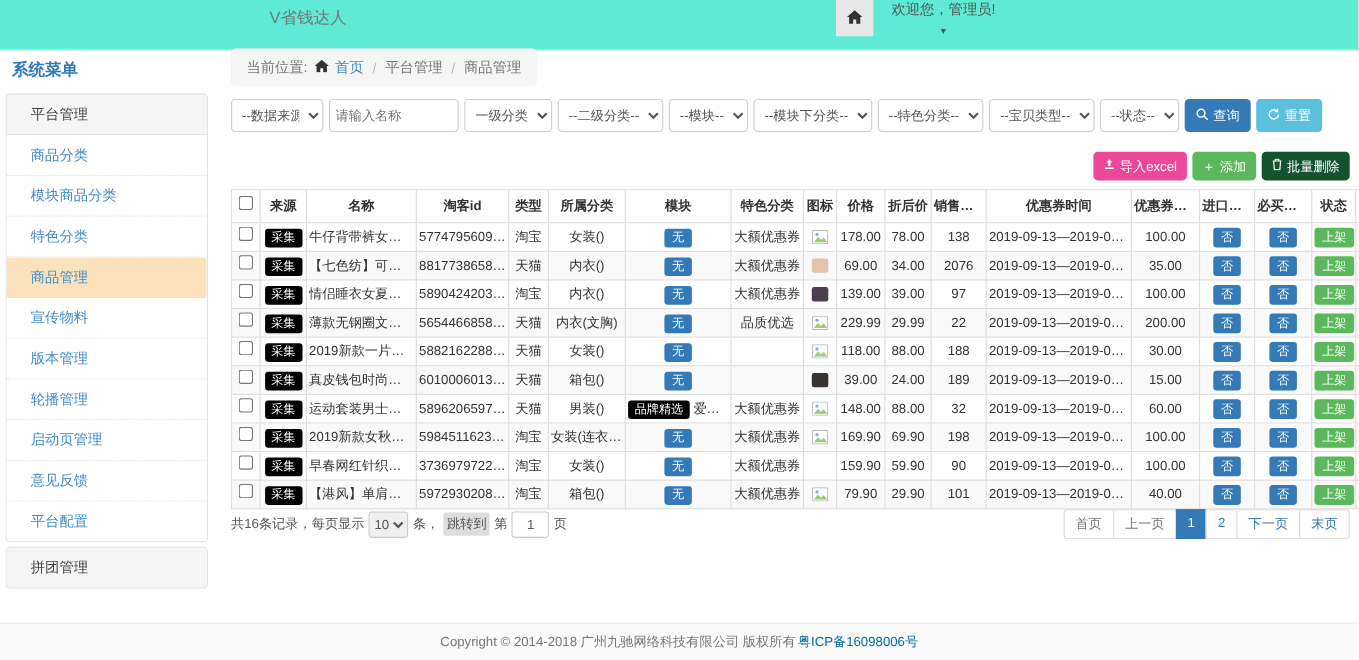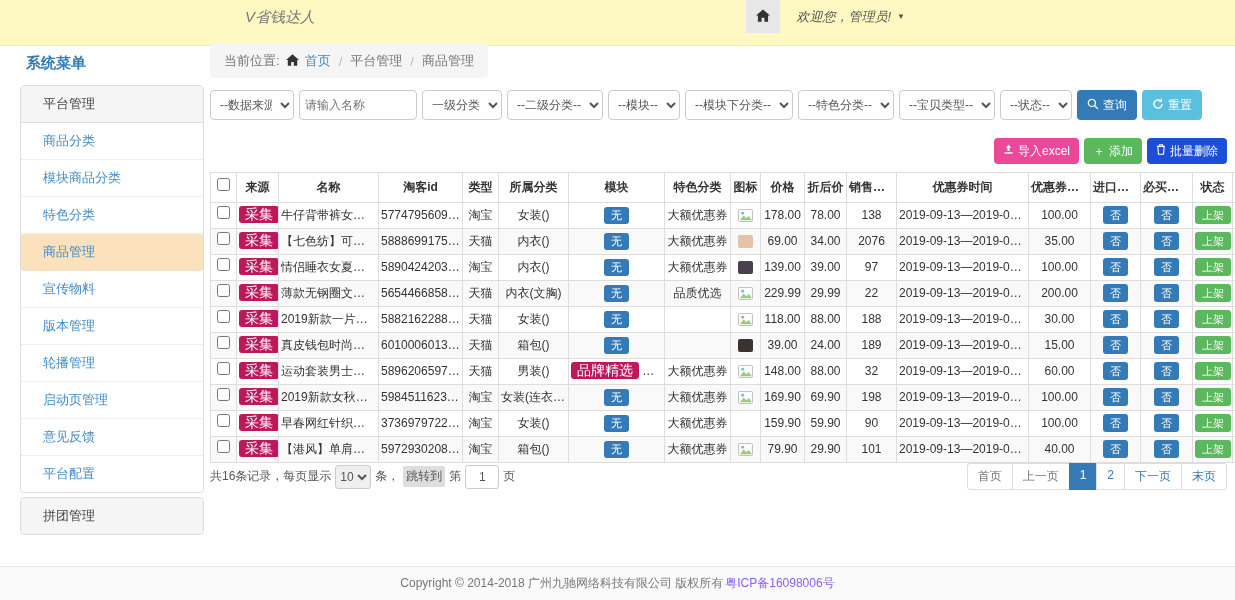--- a/index.html
+++ b/index.html
@@ -1,29 +1,29 @@
 <!DOCTYPE html>
 <html><head>
 <meta charset="utf-8">
 <style>
   * { margin:0; padding:0; box-sizing:border-box; }
   html,body { width:1235px; height:600px; overflow:hidden; background:#fff;
     font-family:"Liberation Sans","DejaVu Sans",sans-serif; font-size:13px; color:#333; }
 
   
   .topbar { position:absolute; left:0; top:0; width:1235px; height:46px;
-    background:#fef9c3; border-bottom:1px solid #e7e7e7;font-style:italic; }
+    background:#5eead4; border-bottom:1px solid #e7e7e7; }
   .brand { position:absolute; left:245px; top:0; line-height:33px; font-size:15px; color:#777; }
   .topbar-right { position:absolute; right:0; top:0; height:33px; display:flex; align-items:stretch; }
   .home-box { width:34px; background:#e7e7e7; display:flex; align-items:center; justify-content:center; cursor:pointer; }
-  .welcome { display:flex; align-items:center; gap:6px; padding:0 330px 0 16px; color:#555; cursor:pointer; }
+  .welcome { display:flex; align-items:center; gap:6px; padding:0 330px 0 16px; color:#555; cursor:pointer;flex-direction:column; }
   .caret { font-size:8px; color:#555; }
 
   
-  .sidebar { position:absolute; left:20px; top:44px; width:184px; bottom:35px; overflow:hidden; }
+  .sidebar { position:absolute; left:5px; top:44px; width:184px; bottom:35px; overflow:hidden; }
   .sidebar-title { color:#337ab7; font-weight:bold; font-size:15px; padding:10px 6px 12px 6px; }
   .panel { border:1px solid #ddd; border-radius:4px; margin-bottom:4px; background:#f5f5f5; overflow:hidden; }
   .panel-head { padding:9px 10px 9px 22px; color:#444; font-size:13px; cursor:pointer; background:#f5f5f5; }
   .panel-body { background:#fff; border-top:1px solid #ddd;font-family:Liberation Mono, monospace; }
   .sub-item { padding:9px 10px 9px 22px; color:#428bca; font-size:13px; cursor:pointer;
     border-bottom:1px dotted #e3e3e3; background:#fff; }
   .sub-item:last-child { border-bottom:none; }
   .sub-item.active { background:#fbe2bd; border-radius:3px; }
 
   
@@ -41,31 +41,31 @@
   .btn { display:inline-flex; align-items:center; gap:4px; border:none; border-radius:4px;
     color:#fff; font-size:12px; height:30px; padding:0 10px; cursor:pointer; }
   .btn svg { flex:0 0 auto; }
   .btn-query { background:#337ab7; }
   .btn-reset { background:#5bc0de; }
 
   .toolbar { display:flex; justify-content:flex-end; gap:5px; margin-bottom:8px; }
   .btn-sm { height:26px; font-size:12px; padding:0 9px; border-radius:4px; }
   .btn-import { background:#ec4899; }
   .btn-add { background:#5cb85c; }
-  .btn-batch-del { background:#1d4ed8; }
+  .btn-batch-del { background:#14532d; }
 
   
   table { width:100%; border-collapse:collapse; table-layout:fixed; font-size:12px; }
   th, td { border:1px solid #ddd; text-align:center; vertical-align:middle;
     padding:3px 2px; line-height:19px; overflow:hidden; white-space:nowrap; text-overflow:ellipsis; }
   thead th { font-weight:bold; color:#333; background:#fff; padding:5px 2px; }
   th.op-head { color:#337ab7; }
   tbody tr:nth-child(even) td { background:#f9f9f9; }
-  .badge-orange { display:inline-block; background:#be185d; color:#fff; border-radius:3px;
-    padding:1px 6px; font-size:14px; line-height:15px; }
+  .badge-orange { display:inline-block; background:#000000; color:#fff; border-radius:3px;
+    padding:1px 6px; font-size:11px; line-height:15px; }
   .badge-blue { display:inline-block; background:#337ab7; color:#fff; border-radius:3px;
     padding:1px 7px; font-size:11px; line-height:15px; cursor:pointer; }
   .mini-btn { display:inline-block; border:none; border-radius:3px; color:#fff; font-size:11px;
     line-height:16px; padding:1px 7px; cursor:pointer; }
   .mini-blue { background:#337ab7; }
   .mini-green { background:#5cb85c; }
   .thumb { display:inline-block; width:15px; height:13px; vertical-align:middle; }
 
   
   .pagerow { display:flex; justify-content:space-between; align-items:center; font-size:12px; color:#555; }
@@ -77,21 +77,21 @@
   .pager .pg { border:1px solid #ddd; padding:4px 10px; color:#337ab7; cursor:pointer; margin-left:-1px; background:#fff; }
   .pager .pg.disabled { color:#777; cursor:default; }
   .pager .pg.active { background:#337ab7; border-color:#337ab7; color:#fff; }
   .pager .pg:first-child { border-radius:3px 0 0 3px; margin-left:0; }
   .pager .pg:last-child { border-radius:0 3px 3px 0; }
 
   
   .footer { position:absolute; left:0; bottom:0; width:1235px; height:34px; background:#fafafa;
     border-top:1px solid #e7e7e7; display:flex; align-items:center; justify-content:center;
     font-size:12px; color:#777; }
-  .footer .icp { color:#8b5cf6; cursor:pointer; margin-left:2px; }
+  .footer .icp { color:#0369a1; cursor:pointer; margin-left:2px; }
 </style>
 </head>
 <body>
 
 <div class="topbar">
   <div class="brand">V省钱达人</div>
   <div class="topbar-right">
     <div class="home-box">
       <span>
         <svg width="14" height="13" viewBox="0 0 16 14">
@@ -247,21 +247,21 @@
           <td>100.00</td>
           <td><span class="mini-btn mini-blue">否</span></td>
           <td><span class="mini-btn mini-blue">否</span></td>
           <td><span class="mini-btn mini-green">上架</span></td>
           <td></td>
         </tr>
         <tr>
           <td><input type="checkbox" style=""></td>
           <td><span class="badge-orange">采集</span></td>
           <td>【七色纺】可爱纯棉家...</td>
-          <td>588869917501</td>
+          <td>881773865876</td>
           <td>天猫</td>
           <td>内衣()</td>
           <td><span class="badge-blue">无</span></td>
           <td>大额优惠券</td>
           <td><span class="thumb" style="background: rgb(229, 194, 168); border-radius: 2px;"></span></td>
           <td>69.00</td>
           <td>34.00</td>
           <td>2076</td>
           <td>2019-09-13—2019-09-18</td>
           <td>35.00</td>

